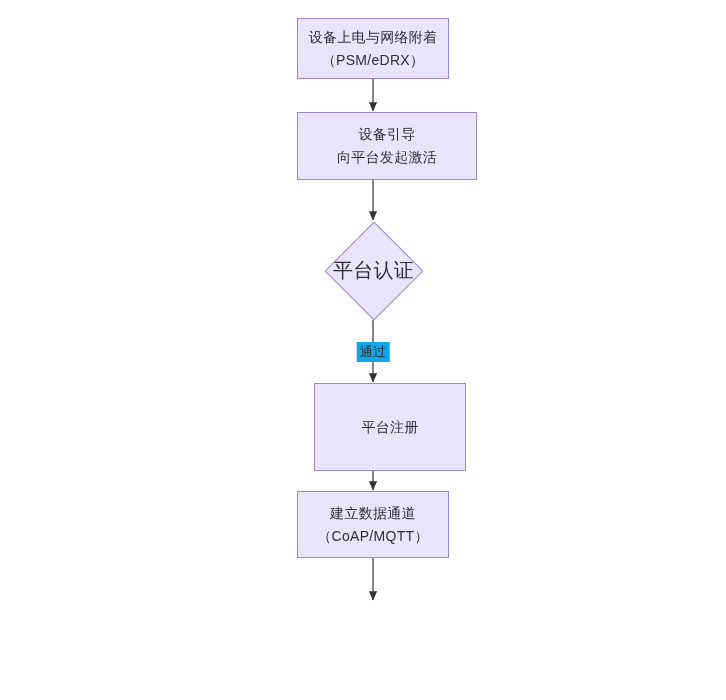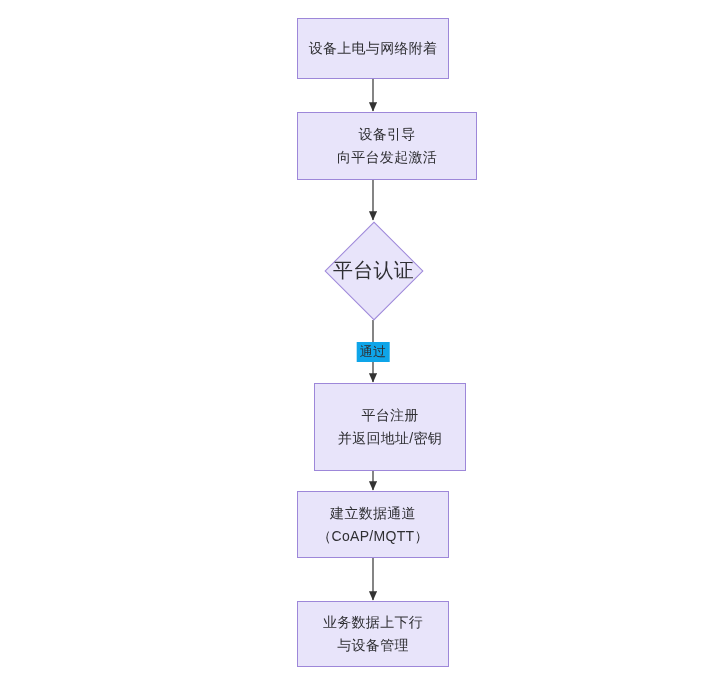--- a/index.html
+++ b/index.html
@@ -98,42 +98,38 @@
       <line x1="373" y1="78" x2="373" y2="111"></line>
       <line x1="373" y1="180" x2="373" y2="220"></line>
       <line x1="373" y1="320" x2="373" y2="382"></line>
       <line x1="373" y1="452" x2="373" y2="490"></line>
       <line x1="373" y1="558" x2="373" y2="600"></line>
     </g>
   </svg>
 
   <div class="node-box" style="left:297px; top:18px; width:152px; height:61px;">
     <span class="node-line">设备上电与网络附着</span>
+    <span class="node-line">（PSM/eDRX）</span>
   </div>
 
   <div class="node-box" style="left:297px; top:112px; width:180px; height:68px;">
     <span class="node-line">设备引导</span>
     <span class="node-line">向平台发起激活</span>
   </div>
 
   <div class="diamond-wrap" style="left:324px; top:221px; width:99px; height:99px;">
     <div class="diamond-shape" style="left:14.5px; top:14.5px;"></div>
     <div class="diamond-label">平台认证</div>
   </div>
 
   <div class="edge-label" style="left:373px; top:352px;">通过</div>
 
   <div class="node-box" style="left:282px; top:383px; width:152px; height:88px;margin-left:32px;">
     <span class="node-line">平台注册</span>
-    <span class="node-line">并返回地址/密钥</span>
   </div>
 
   <div class="node-box" style="left:297px; top:491px; width:152px; height:67px;">
     <span class="node-line">建立数据通道</span>
     <span class="node-line">（CoAP/MQTT）</span>
   </div>
 
-  <div class="node-box" style="left:297px; top:601px; width:152px; height:66px;">
-    <span class="node-line">业务数据上下行</span>
-    <span class="node-line">与设备管理</span>
-  </div>
 
 </div>
 
 </body></html>

